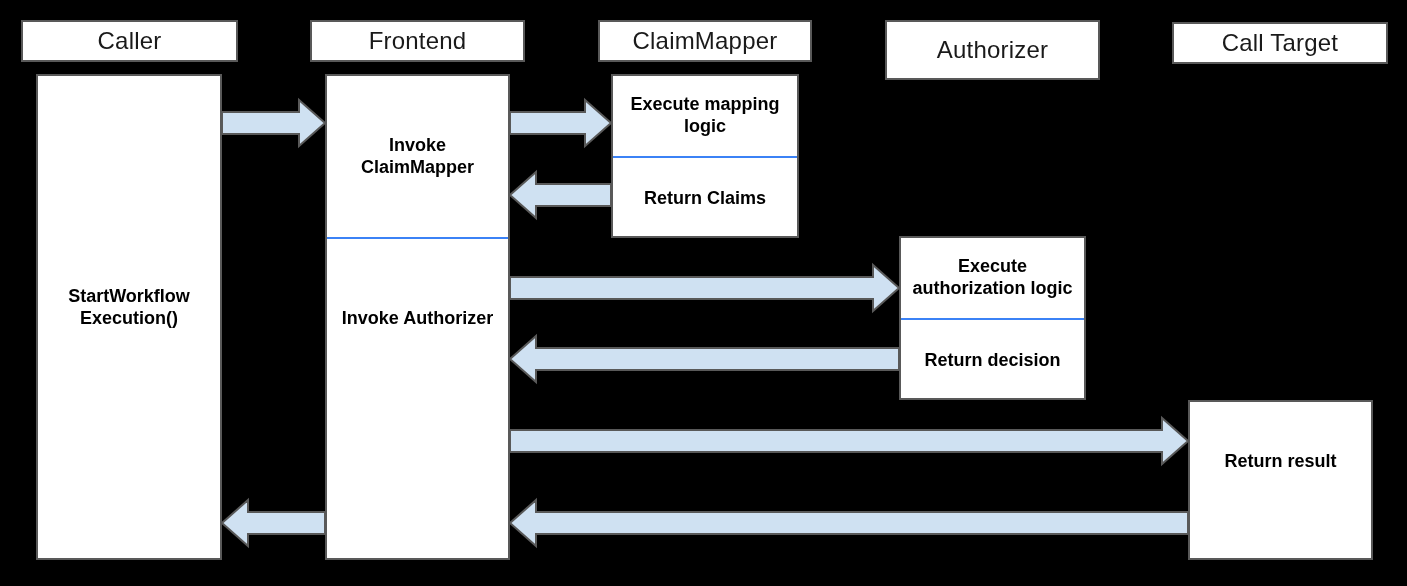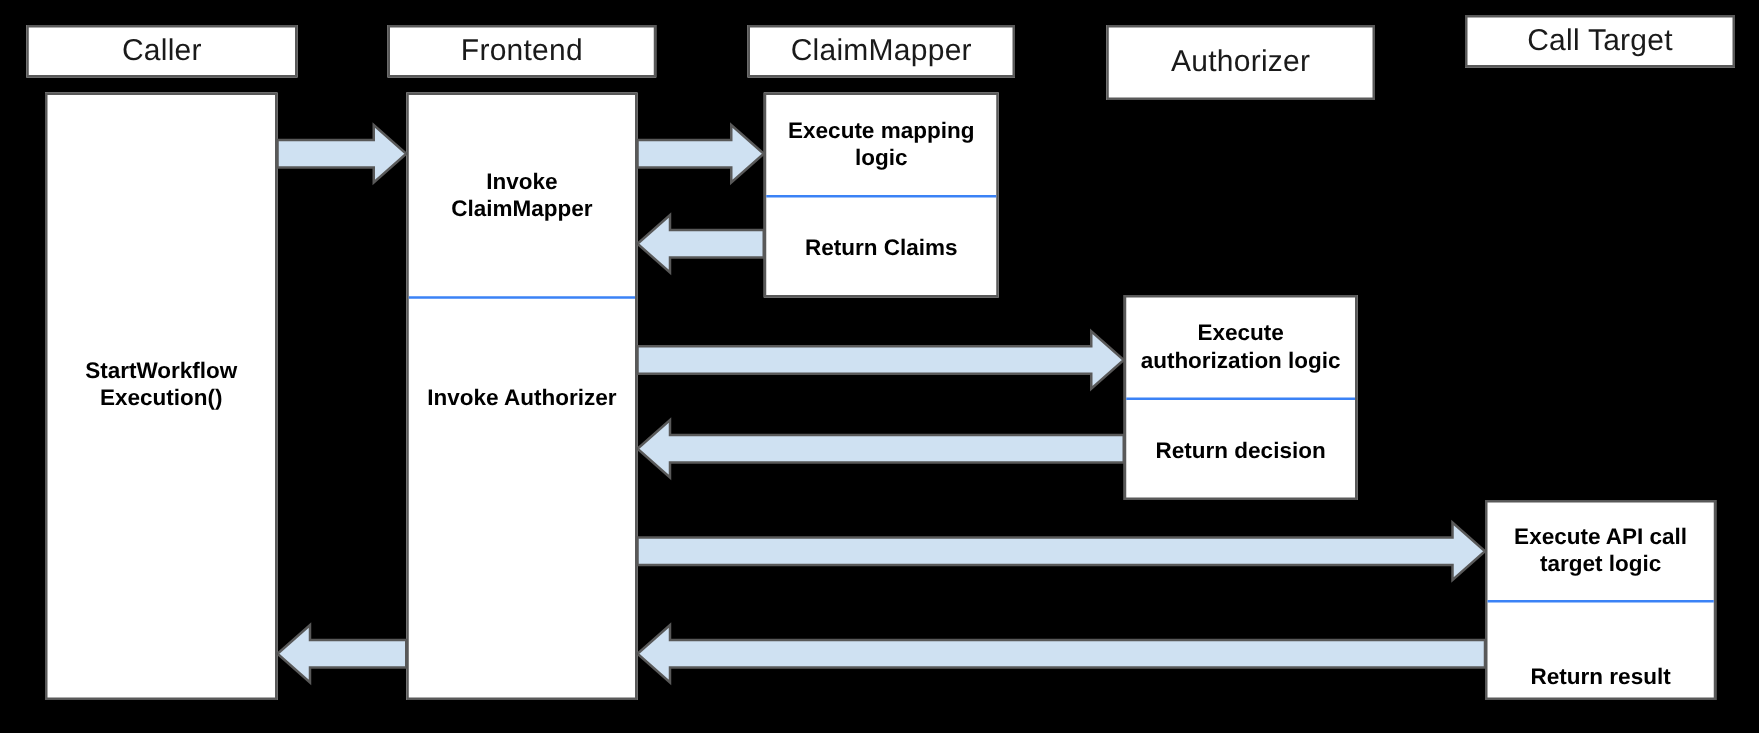--- a/index.html
+++ b/index.html
@@ -65,23 +65,22 @@
     <div class="lane-header" style="left: 598px; top: 20px; width: 214px; height: 42px;">ClaimMapper</div>
     <div class="lifeline" style="left: 611px; top: 74px; width: 188px; height: 164px;">
       <div class="segment" style="height: 82px;">Execute mapping logic</div>
       <div class="segment" style="height: 82px;">Return Claims</div>
     </div>
     <div class="lane-header" style="left: 885px; top: 20px; width: 215px; height: 60px;">Authorizer</div>
     <div class="lifeline" style="left: 899px; top: 236px; width: 187px; height: 164px;">
       <div class="segment" style="height: 82px;">Execute authorization logic</div>
       <div class="segment" style="height: 82px;">Return decision</div>
     </div>
-    <div class="lane-header" style="left: 1172px; top: 12px; width: 216px; height: 42px;">Call Target</div>
+    <div class="lane-header" style="left: 1172px; top: 22px; width: 216px; height: 42px;">Call Target</div>
     <div class="lifeline" style="left: 1188px; top: 400px; width: 185px; height: 160px;">
-      <div class="segment" style="height: 80px;">Execute API call target logic</div>
       <div class="segment" style="height: 80px; margin-top: 20px;">Return result</div>
     </div>
     <div class="arrow" style="left: 222px; top: 100px; width: 103px; height: 46px;">
       <svg width="103" height="46" viewBox="0 0 103 46">
         <polygon points="0,12 77,12 77,0 103,23 77,46 77,34 0,34" fill="#cfe1f2" stroke="#595959" stroke-width="2" stroke-linejoin="miter"></polygon>
       </svg>
     </div>
     <div class="arrow" style="left: 510px; top: 100px; width: 101px; height: 46px;">
       <svg width="101" height="46" viewBox="0 0 101 46">
         <polygon points="0,12 75,12 75,0 101,23 75,46 75,34 0,34" fill="#cfe1f2" stroke="#595959" stroke-width="2" stroke-linejoin="miter"></polygon>

